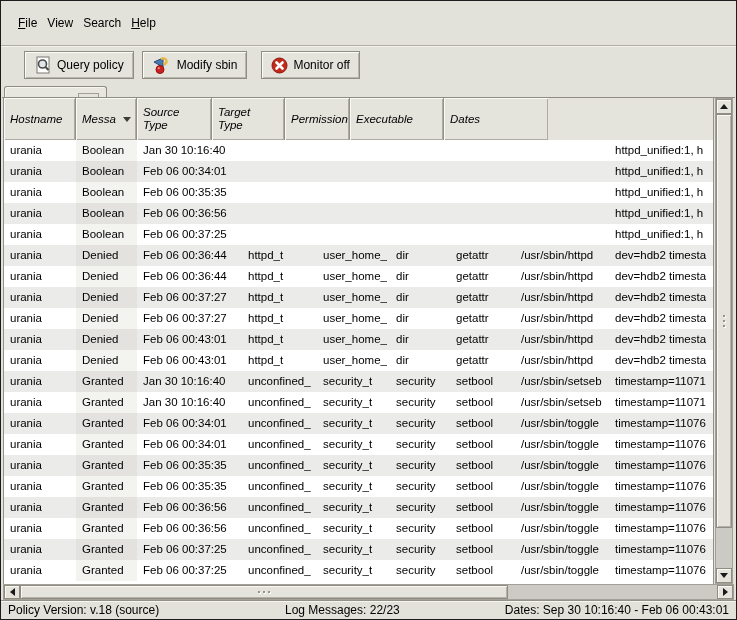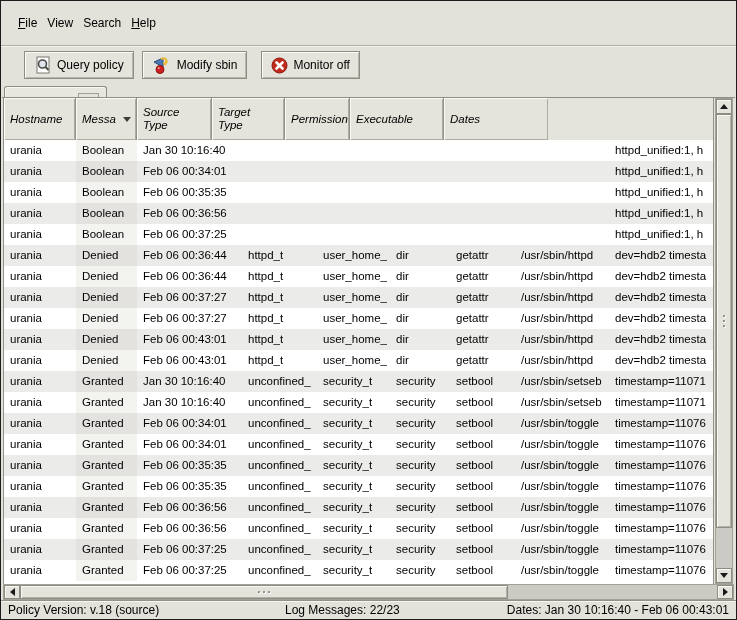--- a/index.html
+++ b/index.html
@@ -461,16 +461,16 @@
       <div class="spacer"></div>
       <div class="sbtn">
           <span class="arr-right"></span>
         </div>
     </div>
   </div>
 
   <div class="statusbar">
     <span>Policy Version: v.18 (source)</span>
     <span class="status-center">Log Messages: 22/23</span>
-    <span class="status-right">Dates: Jan 30 10:16:40 - Feb 06 00:43:01</span>
+    <span class="status-right">Dates: Sep 30 10:16:40 - Feb 06 00:43:01</span>
   </div>
 
 </div>
 
 </body></html>

